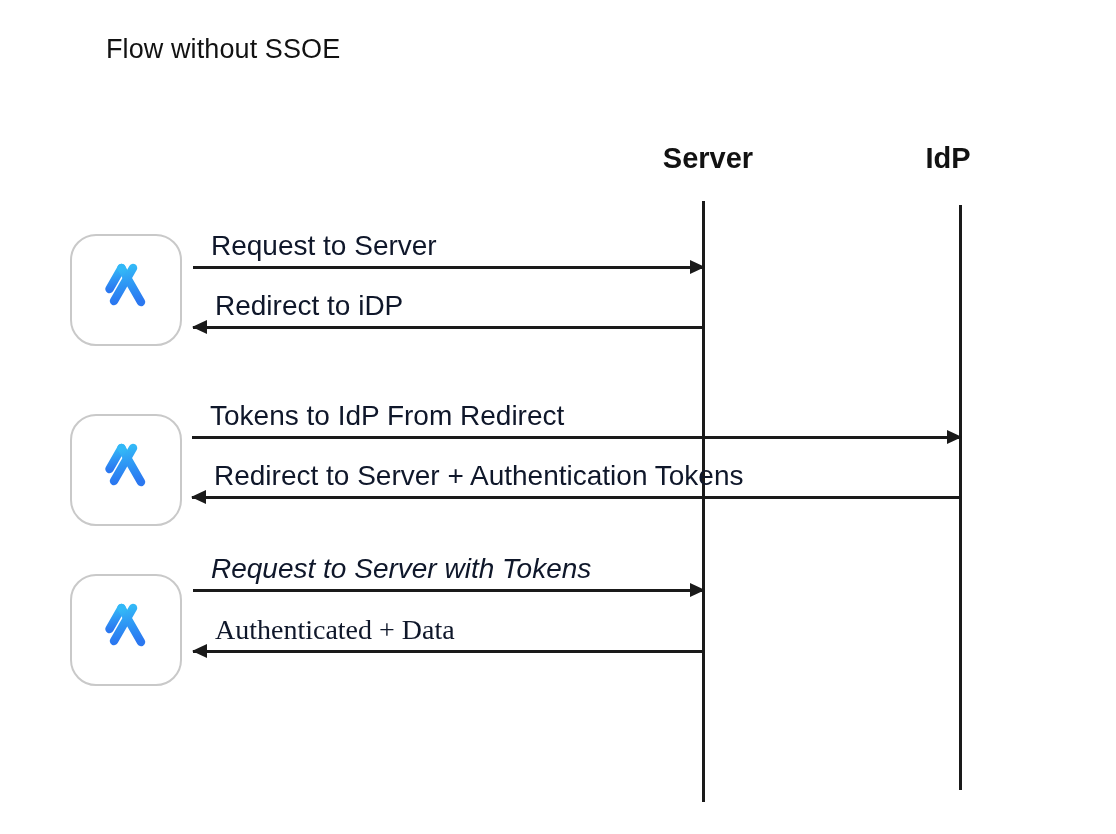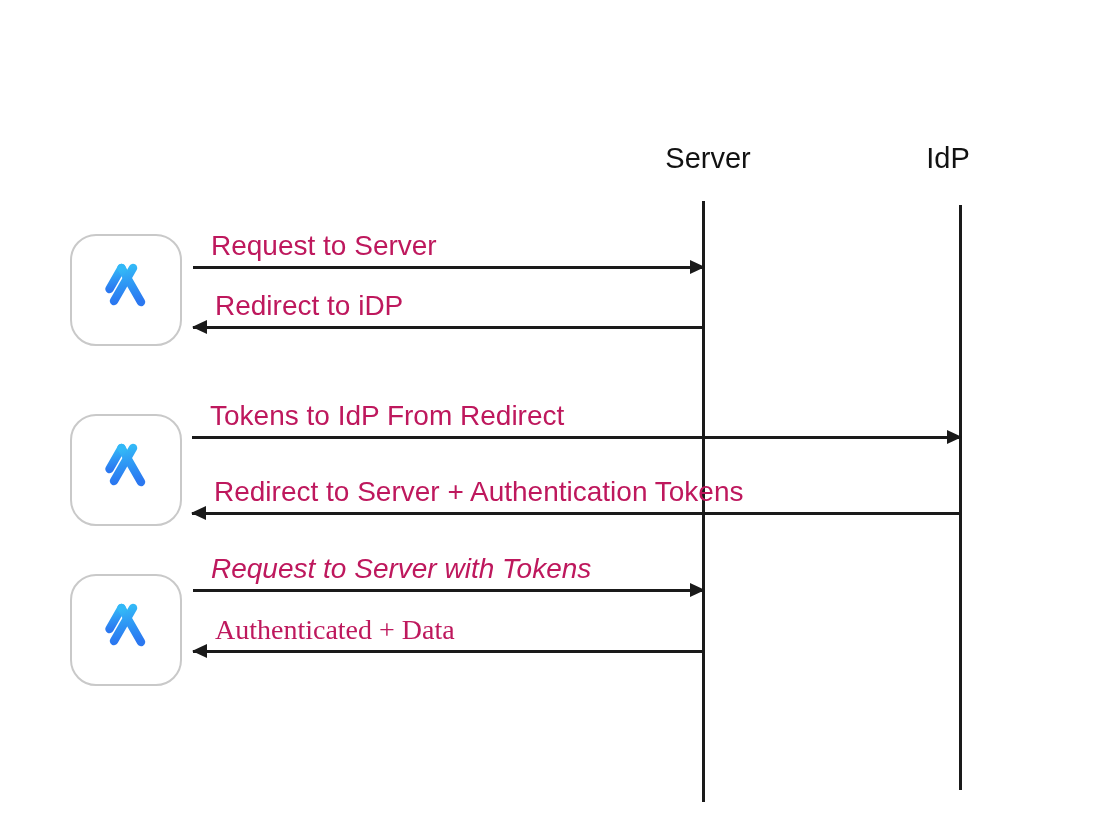--- a/index.html
+++ b/index.html
@@ -35,20 +35,21 @@
   }
 
   
   .lifeline-label {
     position: absolute;
     font-size: 29px;
     line-height: 34px;
     color: #121212;
     white-space: nowrap;
     transform: translateX(-50%);
+    font-weight: bold;
   }
   #label-server { left: 708px; top: 141px; }
   #label-idp    { left: 932px; top: 141px; margin-left: 16px; }
 
   
   .lifeline {
     position: absolute;
     width: 3px;
     background: #1a1a1a;
   }
@@ -100,39 +101,40 @@
   }
   .message.dir-left .arrow-head {
     left: -1px;
     border-right: 15px solid #1a1a1a;
   }
   .message .msg-label {
     position: absolute;
     bottom: 7px;
     font-size: 28px;
     line-height: 33px;
-    color: #be185d;
+    color: #0f172a;
     white-space: nowrap;
   }
   .message.dir-right .msg-label { left: 18px; }
   .message.dir-left  .msg-label { left: 22px; }
 
   
   #message-1 { left: 193px; width: 511px; top: 266px; }
   #message-2 { left: 193px; width: 511px; top: 326px; }
   #message-3 { left: 192px; width: 769px; top: 436px; }
-  #message-4 { left: 192px; width: 769px; top: 512px; }
+  #message-4 { left: 192px; width: 769px; top: 496px; }
   #message-5 { left: 193px; width: 511px; top: 589px; font-style: italic; }
   #message-6 { left: 193px; width: 511px; top: 650px; font-family: Liberation Serif, serif; }
 </style>
 </head>
 <body>
 
 <div id="diagram-root">
 
+  <div class="diagram-title">Flow without SSOE</div>
 
   <div class="lifeline-label" id="label-server">Server</div>
   <div class="lifeline-label" id="label-idp">IdP</div>
 
   <div class="lifeline" id="lifeline-server"></div>
   <div class="lifeline" id="lifeline-idp"></div>
 
   <div class="client-icon" id="client-icon-1">
     <span>
       <svg width="84" height="84" viewBox="0 0 84 84" aria-hidden="true">

